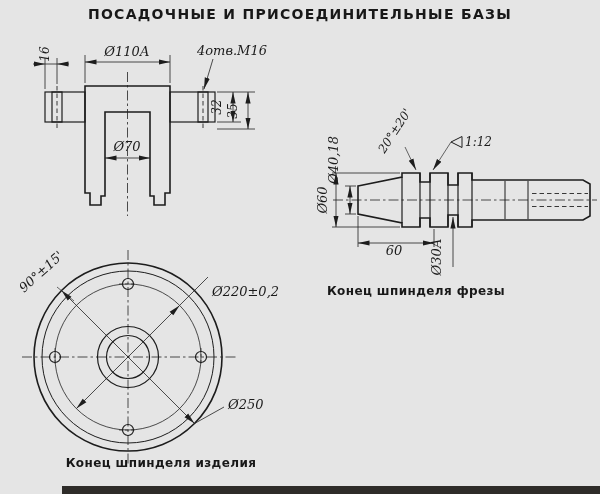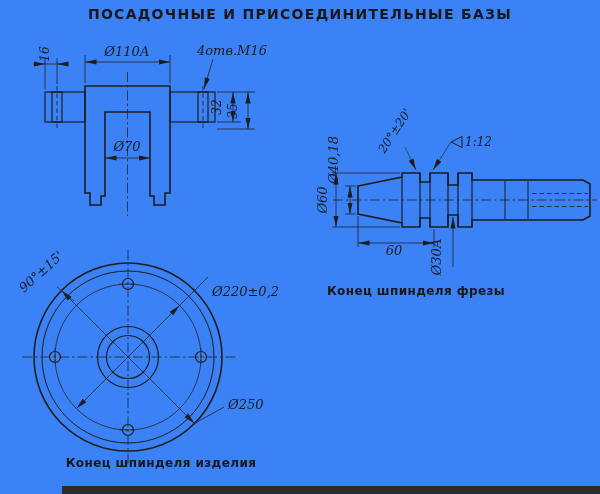--- a/index.html
+++ b/index.html
@@ -1,17 +1,17 @@
 <!DOCTYPE html>
 <html><head>
 <meta charset="utf-8">
 <style>
   html,body{margin:0;padding:0}
   body{background:#cfccc7;font-family:"DejaVu Sans",sans-serif}
-  .canvas{width:600px;height:494px;margin:0 auto;background:#3b82f6;position:relative;overflow:hidden}
+  .canvas{width:600px;height:494px;margin:0 auto;background:#e5e5e5;position:relative;overflow:hidden}
   svg{display:block}
   .title{font-family:"DejaVu Sans",sans-serif;font-weight:bold;font-size:14px;letter-spacing:1.3px;fill:#181818}
   .cap{font-family:"DejaVu Sans",sans-serif;font-weight:bold;font-size:12px;letter-spacing:.4px;fill:#181818}
   .dim{font-family:"DejaVu Serif",serif;font-style:italic;font-size:13px;fill:#1b1b1b}
   .dim-s{font-family:"DejaVu Serif",serif;font-style:italic;font-size:12px;fill:#1b1b1b}
   .ol{stroke:#1d1d1d;stroke-width:1.6;fill:none}
   .ol2{stroke:#1d1d1d;stroke-width:1.2;fill:none}
   .m{stroke:#1d1d1d;stroke-width:1;fill:none}
   .thin{stroke:#222;stroke-width:.8;fill:none}
   .xthin{stroke:#2a2a2a;stroke-width:.7;fill:none}

